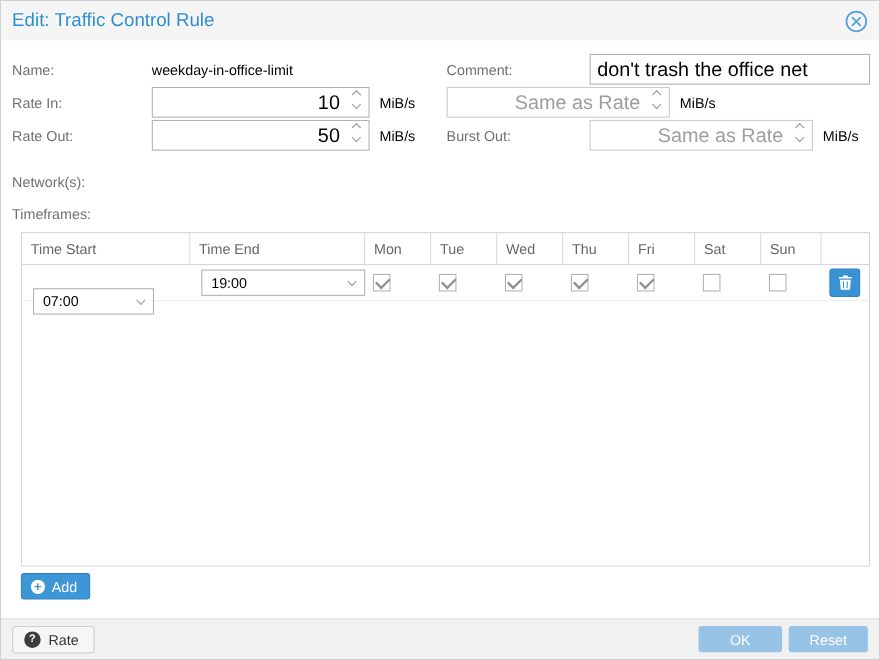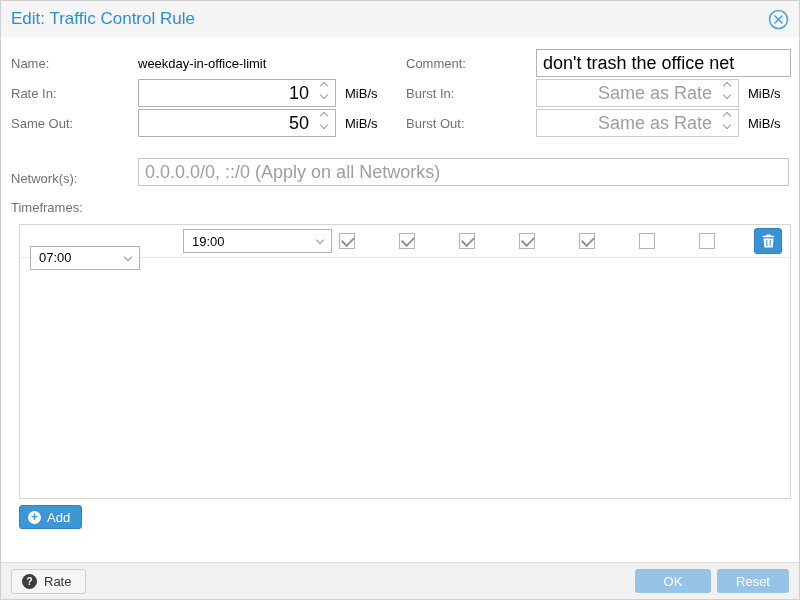--- a/index.html
+++ b/index.html
@@ -37,21 +37,21 @@
   .spin-arrows { position:absolute; right:5px; top:3px; width:14px; height:18px; display:flex; flex-direction:column; align-items:center; justify-content:space-between; cursor:pointer; }
   .chev { width:6px; height:6px; border-right:1.5px solid #9a9a9a; border-bottom:1.5px solid #9a9a9a; }
   .chev.up { transform:rotate(-135deg); margin-top:1px; }
   .chev.down { transform:rotate(45deg); margin-bottom:2px; }
   .unit { margin-left:9px; color:#000; }
 
   .w-rate { width:198px; }
   .w-burst { width:203px; }
   .w-comment { width:255px; }
 
-  .network-row { display:flex; align-items:flex-end; margin-top:17px; }
+  .network-row { display:flex; align-items:flex-start; margin-top:17px; }
   .network-row .flabel { width:127px; }
   .network-row input { flex:1 1 auto; border-color:#c7c7c7; }
 
   .section-label { color:#707070; margin:14px 0 9px 0; }
 
   
   .tf-table { width:772px; margin-left:8px; border:1px solid #d6d6d6; background:#fff; }
   .tf-header { display:flex; height:29px; border-bottom:1px solid #d6d6d6; }
   .tf-hcell { display:flex; align-items:center; padding-left:8px; color:#666; border-right:1px solid #dcdcdc; flex:0 0 auto; }
   .tf-hcell:last-child { border-right:0; }
@@ -111,39 +111,38 @@
           <span class="spinfield w-rate">
             <input type="text" value="10" style="">
             <span class="spin-arrows">
                 <span class="chev up"></span>
                 <span class="chev down"></span>
               </span>
           </span>
           <span class="unit">MiB/s</span>
         </div>
         <div class="frow">
-          <span class="flabel">Same Out:</span>
+          <span class="flabel">Rate Out:</span>
           <span class="spinfield w-rate">
             <input type="text" value="50" style="">
             <span class="spin-arrows">
                 <span class="chev up"></span>
                 <span class="chev down"></span>
               </span>
           </span>
           <span class="unit">MiB/s</span>
         </div>
       </div>
 
       <div class="form-col-right">
         <div class="frow">
           <span class="flabel">Comment:</span>
           <input type="text" class="w-comment" value="don't trash the office net" style="">
         </div>
         <div class="frow">
-          <span class="flabel">Burst In:</span>
           <span class="spinfield placeholder w-burst">
             <input type="text" placeholder="Same as Rate" style="">
             <span class="spin-arrows">
                 <span class="chev up"></span>
                 <span class="chev down"></span>
               </span>
           </span>
           <span class="unit">MiB/s</span>
         </div>
         <div class="frow">
@@ -156,27 +155,38 @@
               </span>
           </span>
           <span class="unit">MiB/s</span>
         </div>
       </div>
     </div>
 
     
     <div class="network-row">
       <span class="flabel">Network(s):</span>
-      <input type="text" placeholder="0.0.0.0/0, ::/0 (Apply on all Networks)" style="">
     </div>
 
     
     <div class="section-label">Timeframes:</div>
 
     <div class="tf-table">
+      <div class="tf-header">
+        <span class="tf-hcell c0">Time Start</span>
+        <span class="tf-hcell c1">Time End</span>
+        <span class="tf-hcell cd">Mon</span>
+        <span class="tf-hcell cd">Tue</span>
+        <span class="tf-hcell cd">Wed</span>
+        <span class="tf-hcell cd">Thu</span>
+        <span class="tf-hcell cd">Fri</span>
+        <span class="tf-hcell cd">Sat</span>
+        <span class="tf-hcell c8">Sun</span>
+        <span class="tf-hcell c9"></span>
+      </div>
 
       <div class="tf-row">
         <span class="tf-cell c0">
           <span class="combo combo-start">
             <span>07:00</span>
             <span class="chev down"></span>
           </span>
         </span>
         <span class="tf-cell c1">
           <span class="combo combo-end">

